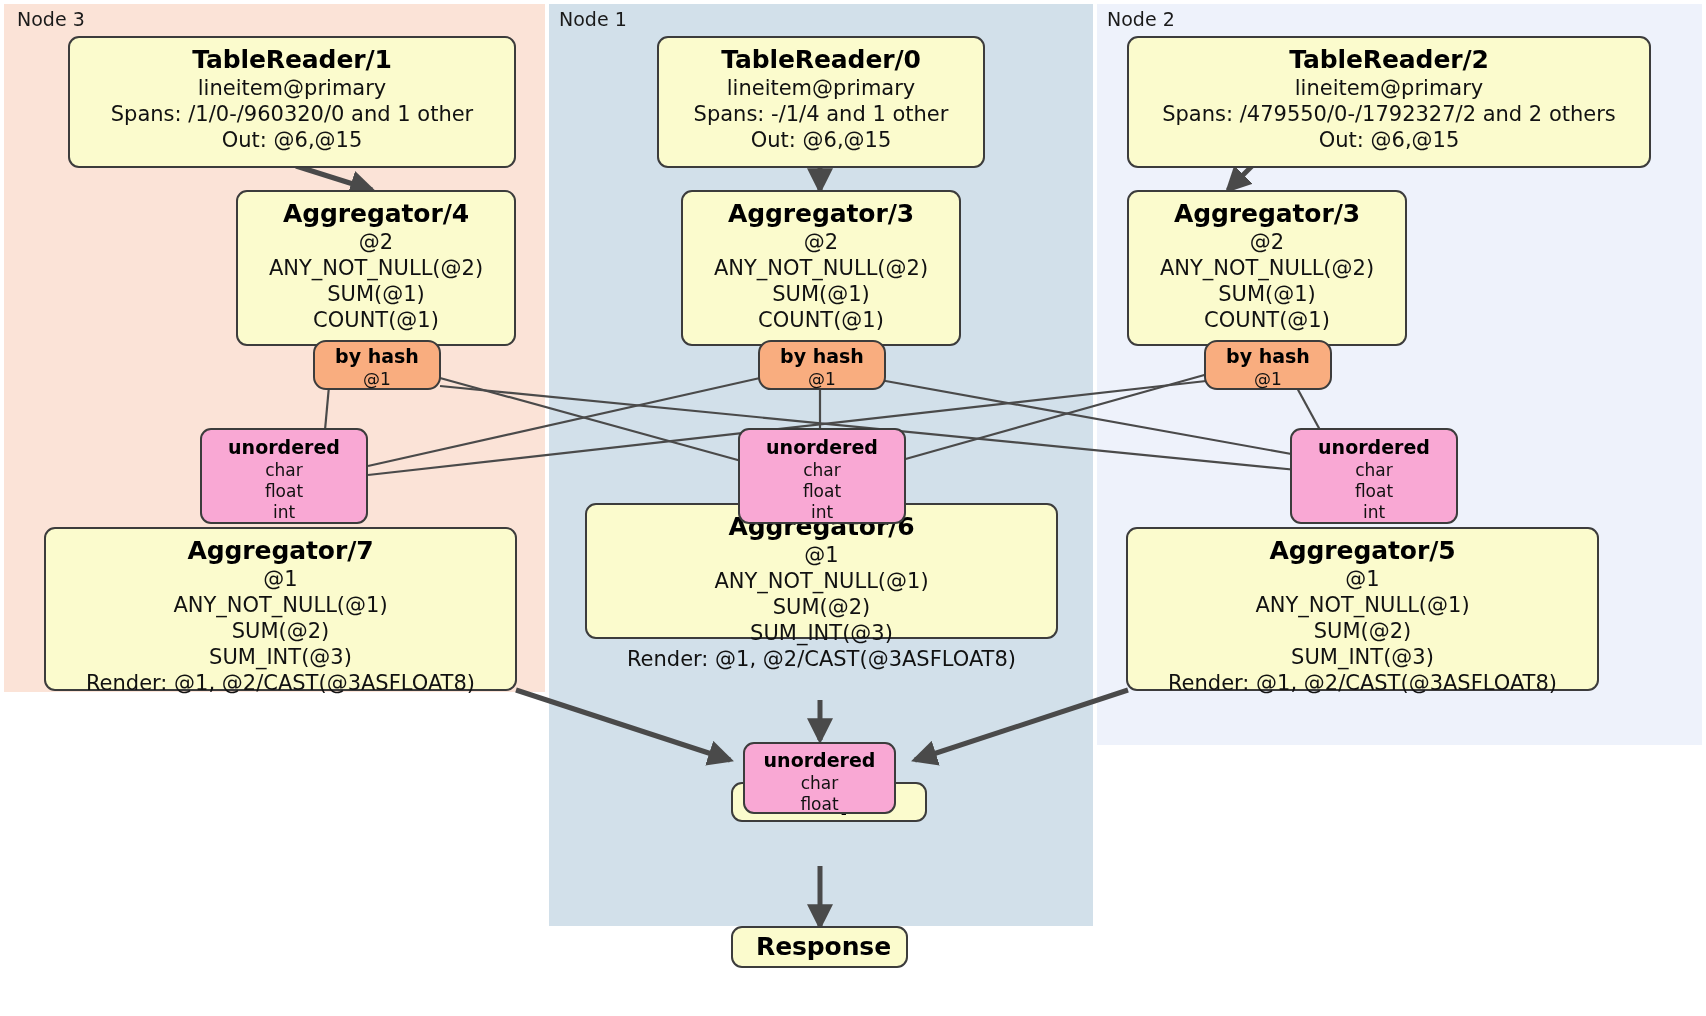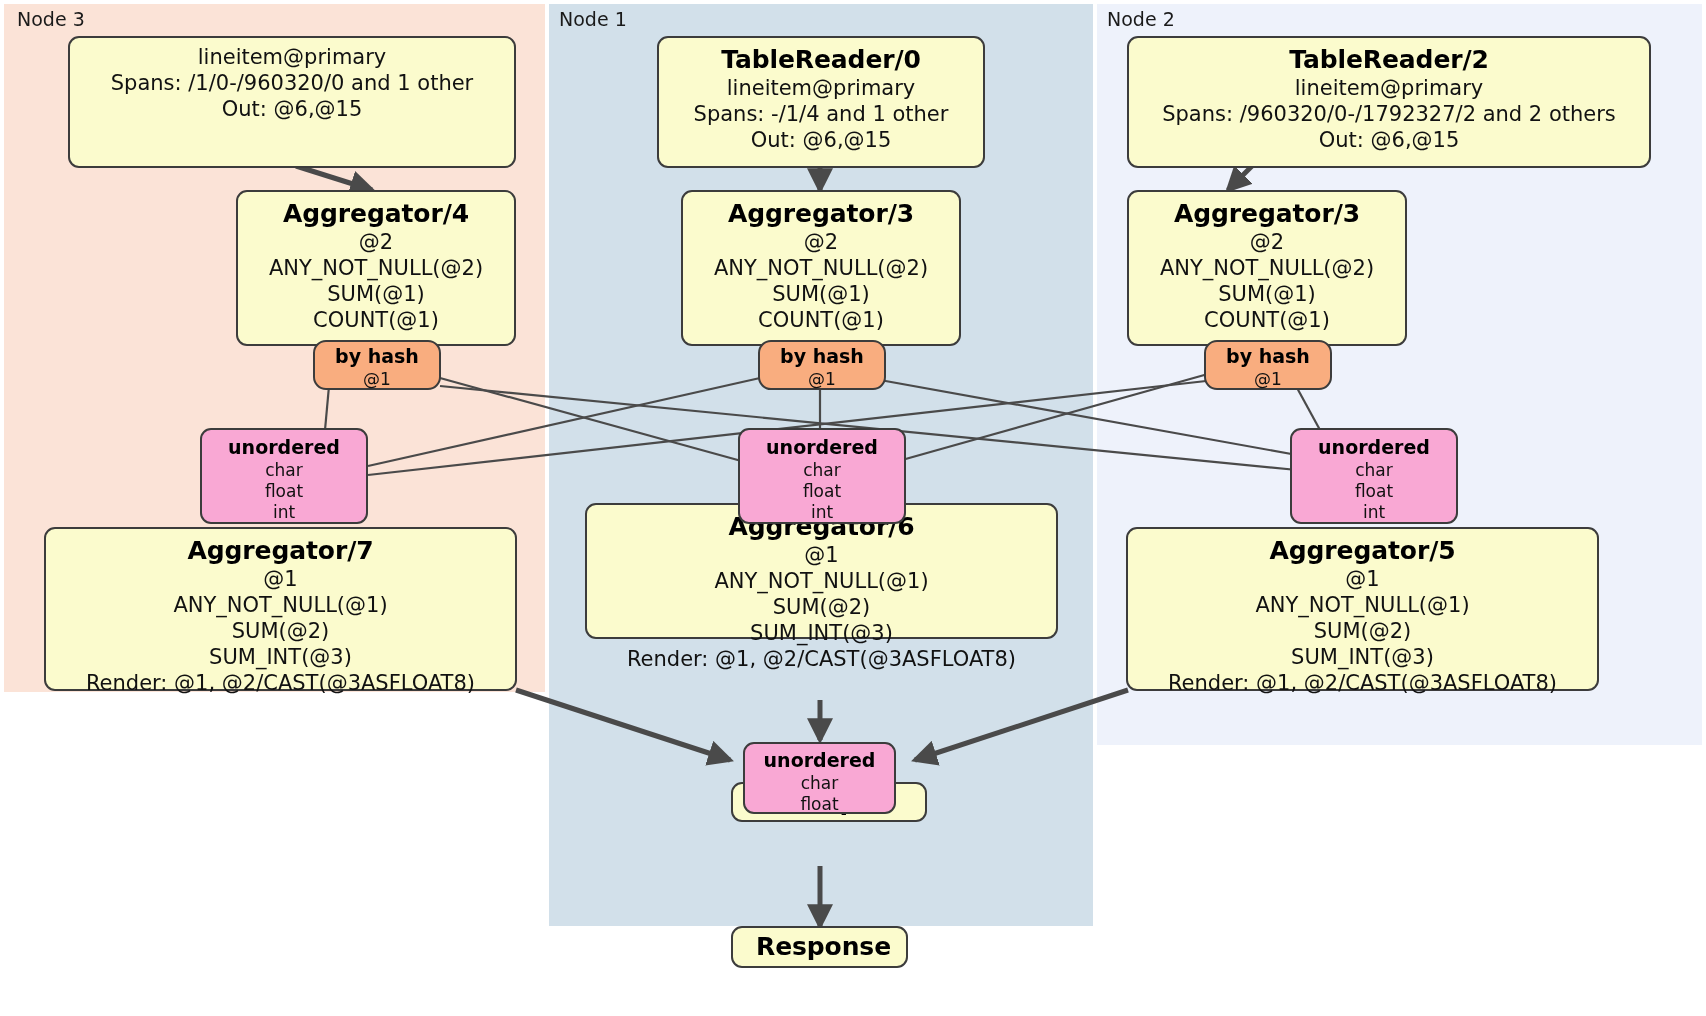--- a/index.html
+++ b/index.html
@@ -118,36 +118,37 @@
     <path d="M 1290,375 L 1320,430" stroke="#4a4a4a" stroke-width="2.2" fill="none"></path>
 
     <path d="M 516,690 L 730,760" stroke="#4a4a4a" stroke-width="5" fill="none" marker-end="url(#arrowThick)"></path>
     <path d="M 1128,690 L 915,760" stroke="#4a4a4a" stroke-width="5" fill="none" marker-end="url(#arrowThick)"></path>
     <path d="M 820,700 L 820,740" stroke="#4a4a4a" stroke-width="5" fill="none" marker-end="url(#arrowThick)"></path>
 
     <path d="M 820,866 L 820,926" stroke="#4a4a4a" stroke-width="5" fill="none" marker-end="url(#arrowThick)"></path>
   </svg>
 
   <div class="node-box proc z-mid" style="left:68px; top:36px; width:448px; height:132px;">
+    <div class="title">TableReader/1</div>
     <div class="detail">lineitem@primary</div>
     <div class="detail">Spans: /1/0-/960320/0 and 1 other</div>
     <div class="detail">Out: @6,@15</div>
   </div>
 
   <div class="node-box proc z-mid" style="left:657px; top:36px; width:328px; height:132px;">
     <div class="title">TableReader/0</div>
     <div class="detail">lineitem@primary</div>
     <div class="detail">Spans: -/1/4 and 1 other</div>
     <div class="detail">Out: @6,@15</div>
   </div>
 
   <div class="node-box proc z-mid" style="left:1127px; top:36px; width:524px; height:132px;">
     <div class="title">TableReader/2</div>
     <div class="detail">lineitem@primary</div>
-    <div class="detail">Spans: /960320/0-/1792327/2 and 2 others</div>
+    <div class="detail">Spans: /479550/0-/1792327/2 and 2 others</div>
     <div class="detail">Out: @6,@15</div>
   </div>
 
   <div class="node-box proc z-low" style="left:236px; top:190px; width:280px; height:156px;">
     <div class="title">Aggregator/4</div>
     <div class="detail">@2</div>
     <div class="detail">ANY_NOT_NULL(@2)</div>
     <div class="detail">SUM(@1)</div>
     <div class="detail">COUNT(@1)</div>
   </div>

